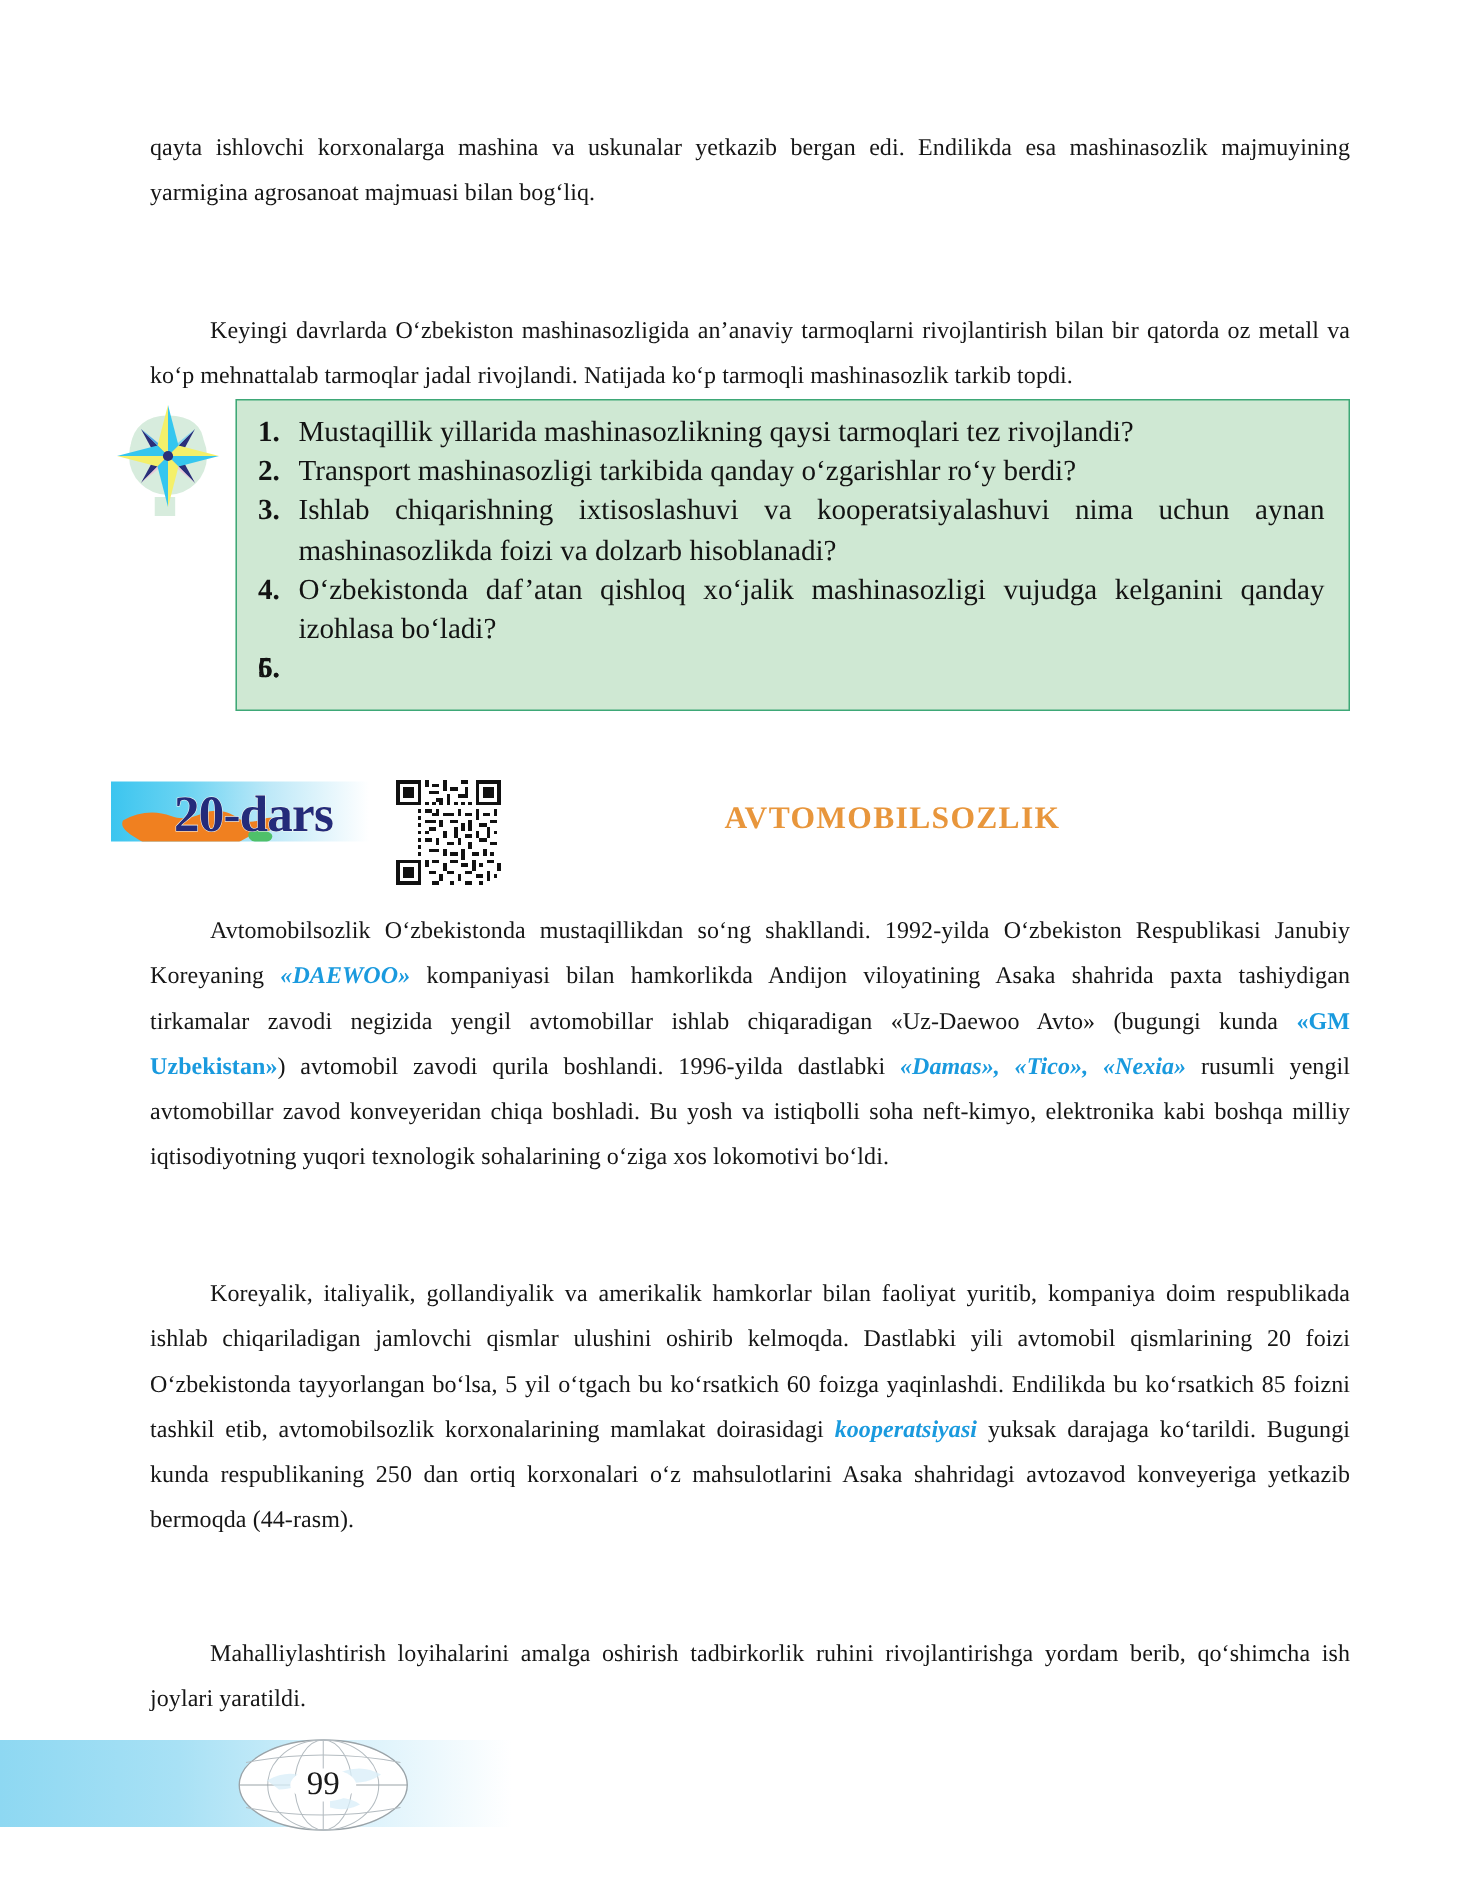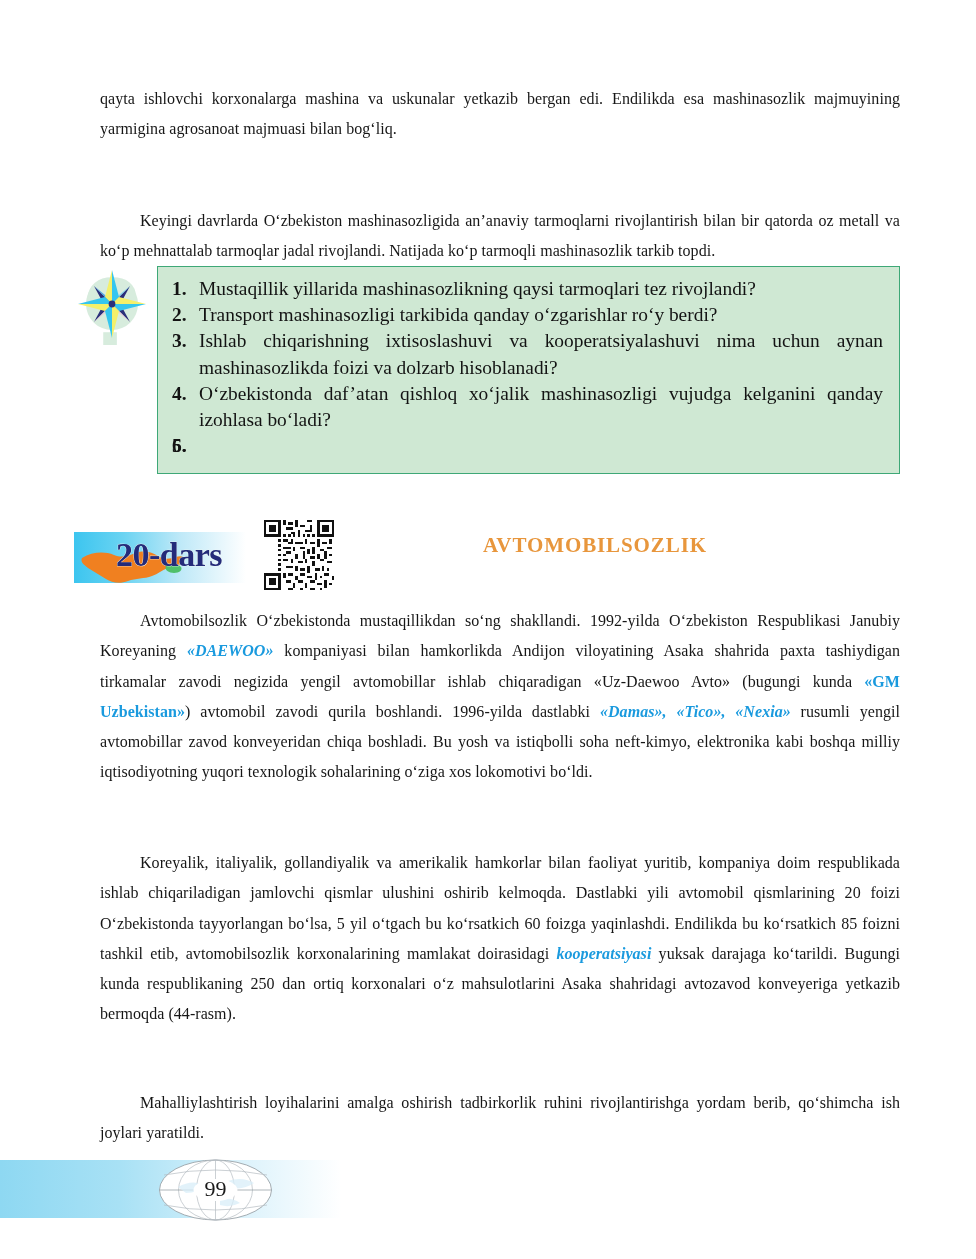--- a/index.html
+++ b/index.html
@@ -87,23 +87,23 @@
     font-family: "Liberation Sans", sans-serif;
     font-weight: bold;
     text-align: center;
   }
   .marker svg { position: absolute; left: 0; top: 2px; }
 
   
   .lesson-badge {
     position: absolute;
     left: 74px;
-    top: 532px;
+    top: 521px;
     width: 172px;
-    height: 51px;
+    height: 40px;
     background: linear-gradient(90deg,#3cc5ef 0%, #69d3f2 28%, #bfe9f8 62%, #ffffff 100%);
     overflow: hidden;
   }
   .lesson-badge .uzmap {
     position: absolute;
     left: 6px;
     top: 10px;
   }
   .lesson-badge .badge-text {
     position: absolute;

